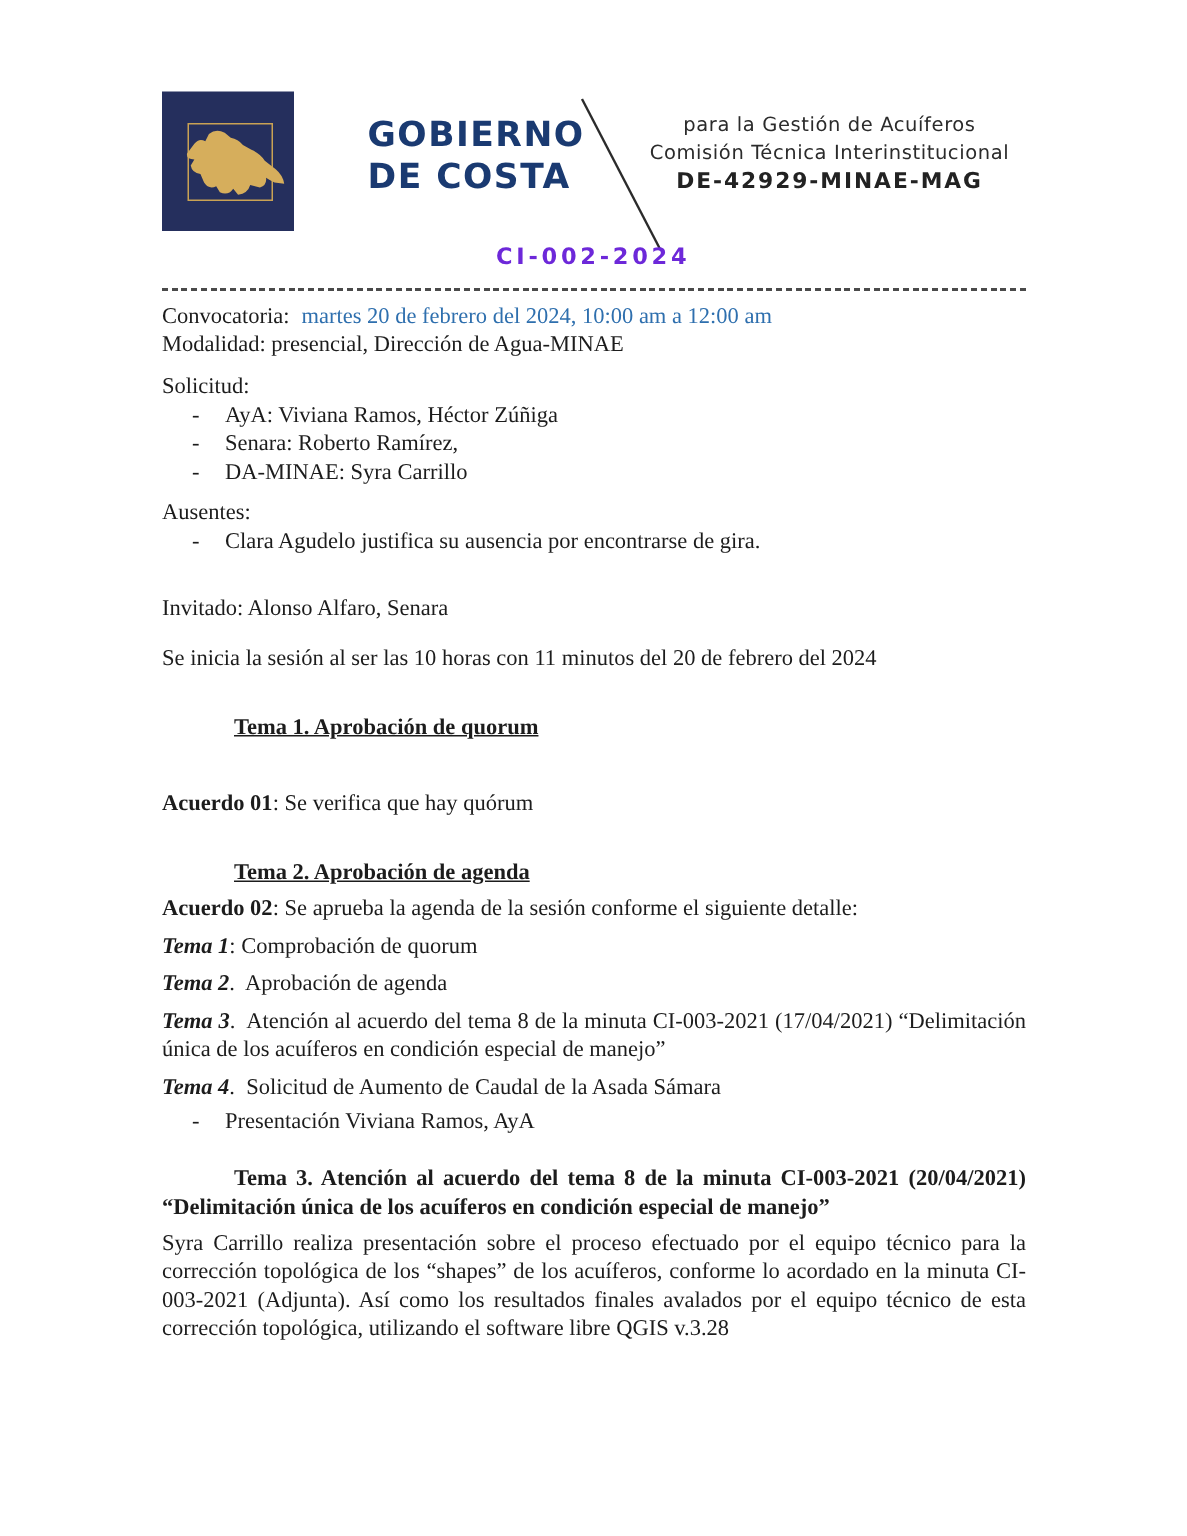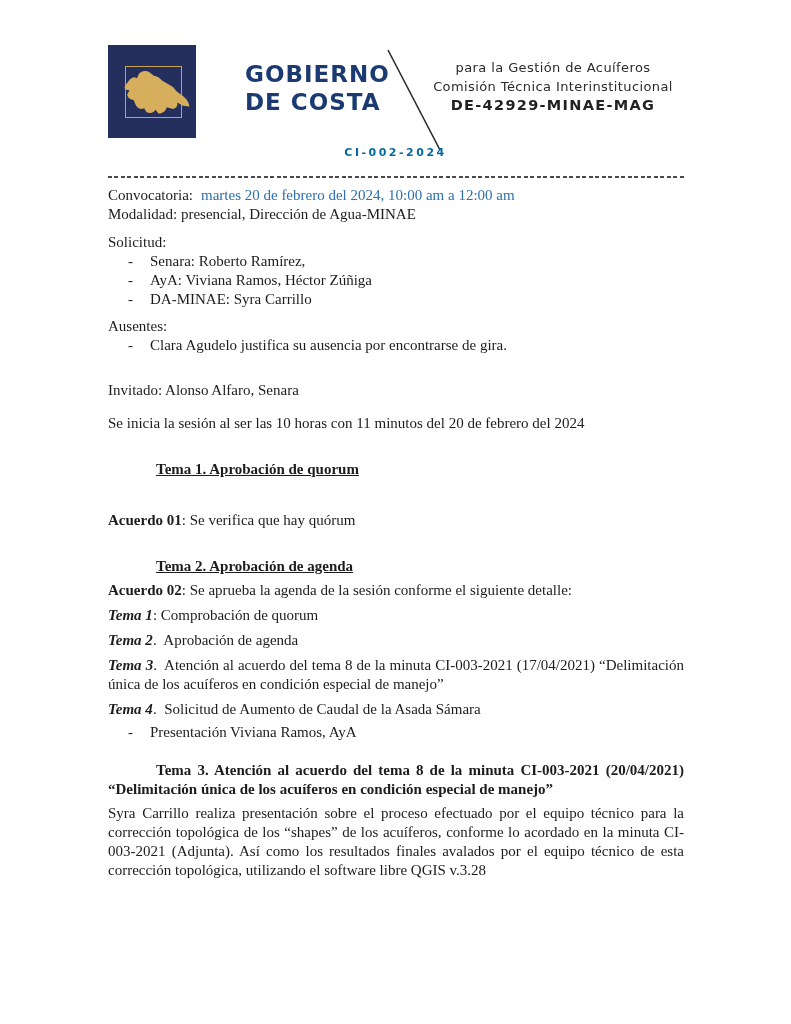--- a/index.html
+++ b/index.html
@@ -1,21 +1,21 @@
 <!DOCTYPE html>
 <html><head>
 <meta charset="utf-8">
 <style>
   * { margin: 0; padding: 0; box-sizing: border-box; }
   html, body { background: #ffffff; }
   .page {
     position: relative;
     width: 791px;
     height: 904px;
-    margin: 0 auto;
+    margin: 16px auto;
     background: #ffffff;
     font-family: "Liberation Serif", serif;
     color: #1c1c1c;
     overflow: hidden;
   }
 
   
   .logo {
     position: absolute;
     left: 108px; top: 45px;
@@ -65,23 +65,23 @@
     letter-spacing: 1.3px;
     color: #222222;
   }
   .doc-code {
     position: absolute;
     left: 0; top: 146px;
     width: 100%;
     text-align: center;
     font-family: "DejaVu Sans", sans-serif;
     font-weight: bold;
-    font-size: 11px;
+    font-size: 15px;
     letter-spacing: 2.5px;
-    color: #0369a1;
+    color: #6d28d9;
   }
   .dashed-rule {
     position: absolute;
     left: 108px; top: 176px;
     width: 576px; height: 2px;
     background: repeating-linear-gradient(90deg, #4a4a4a 0 4px, transparent 4px 6.5px);
   }
 
   
   .body-flow {
@@ -169,22 +169,22 @@
   <div class="doc-code">CI-002-2024</div>
 
   <div class="dashed-rule"></div>
 
   <div class="body-flow">
 
     <p class="meta-conv"><span class="b-normal">Convocatoria:</span><span class="blue">martes 20 de febrero del 2024, 10:00 am a 12:00 am</span></p>
     <p>Modalidad: presencial, Dirección de Agua-MINAE</p>
 
     <p class="sec-asistentes">Solicitud:</p>
+    <p class="bullet">AyA: Viviana Ramos, Héctor Zúñiga</p>
     <p class="bullet">Senara: Roberto Ramírez,</p>
-    <p class="bullet">AyA: Viviana Ramos, Héctor Zúñiga</p>
     <p class="bullet">DA-MINAE: Syra Carrillo</p>
 
     <p class="sec-ausentes">Ausentes:</p>
     <p class="bullet">Clara Agudelo justifica su ausencia por encontrarse de gira.</p>
 
     <p class="invitado">Invitado: Alonso Alfaro, Senara</p>
 
     <p class="inicio">Se inicia la sesión al ser las 10 horas con 11 minutos del 20 de febrero del 2024</p>
 
     <p class="tema-heading">Tema 1. Aprobación de quorum</p>

